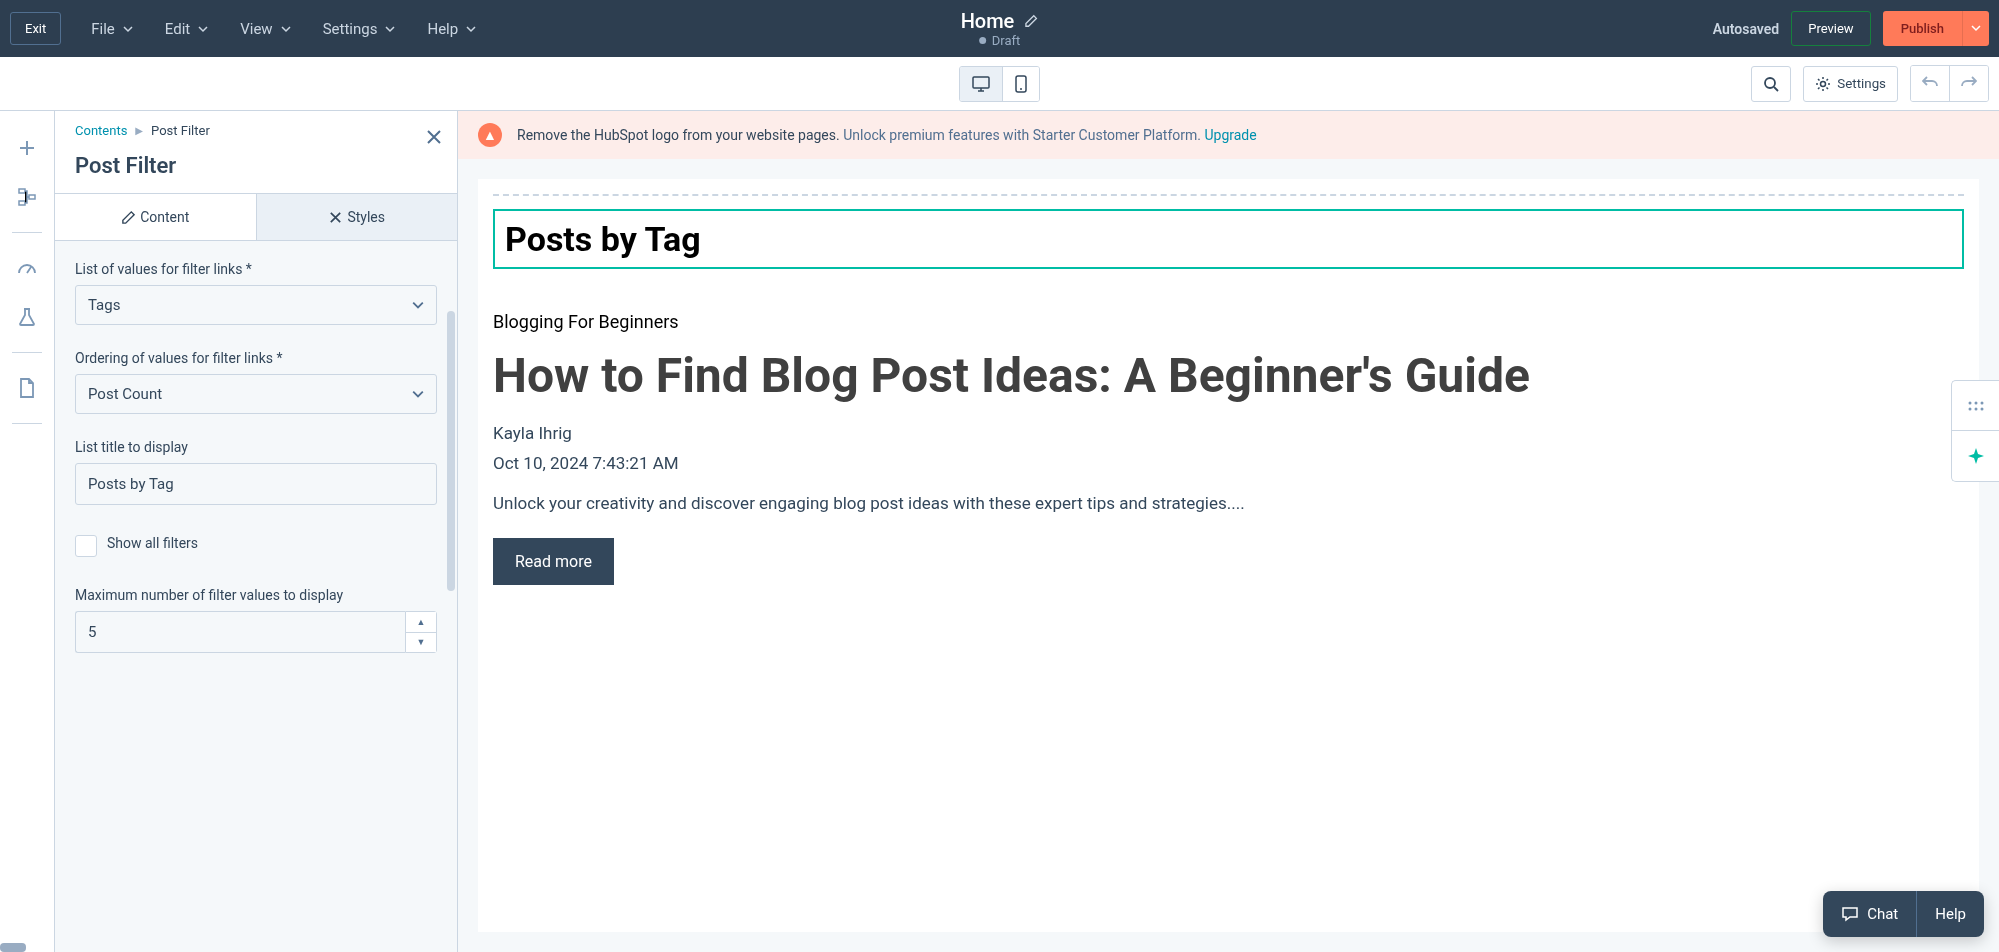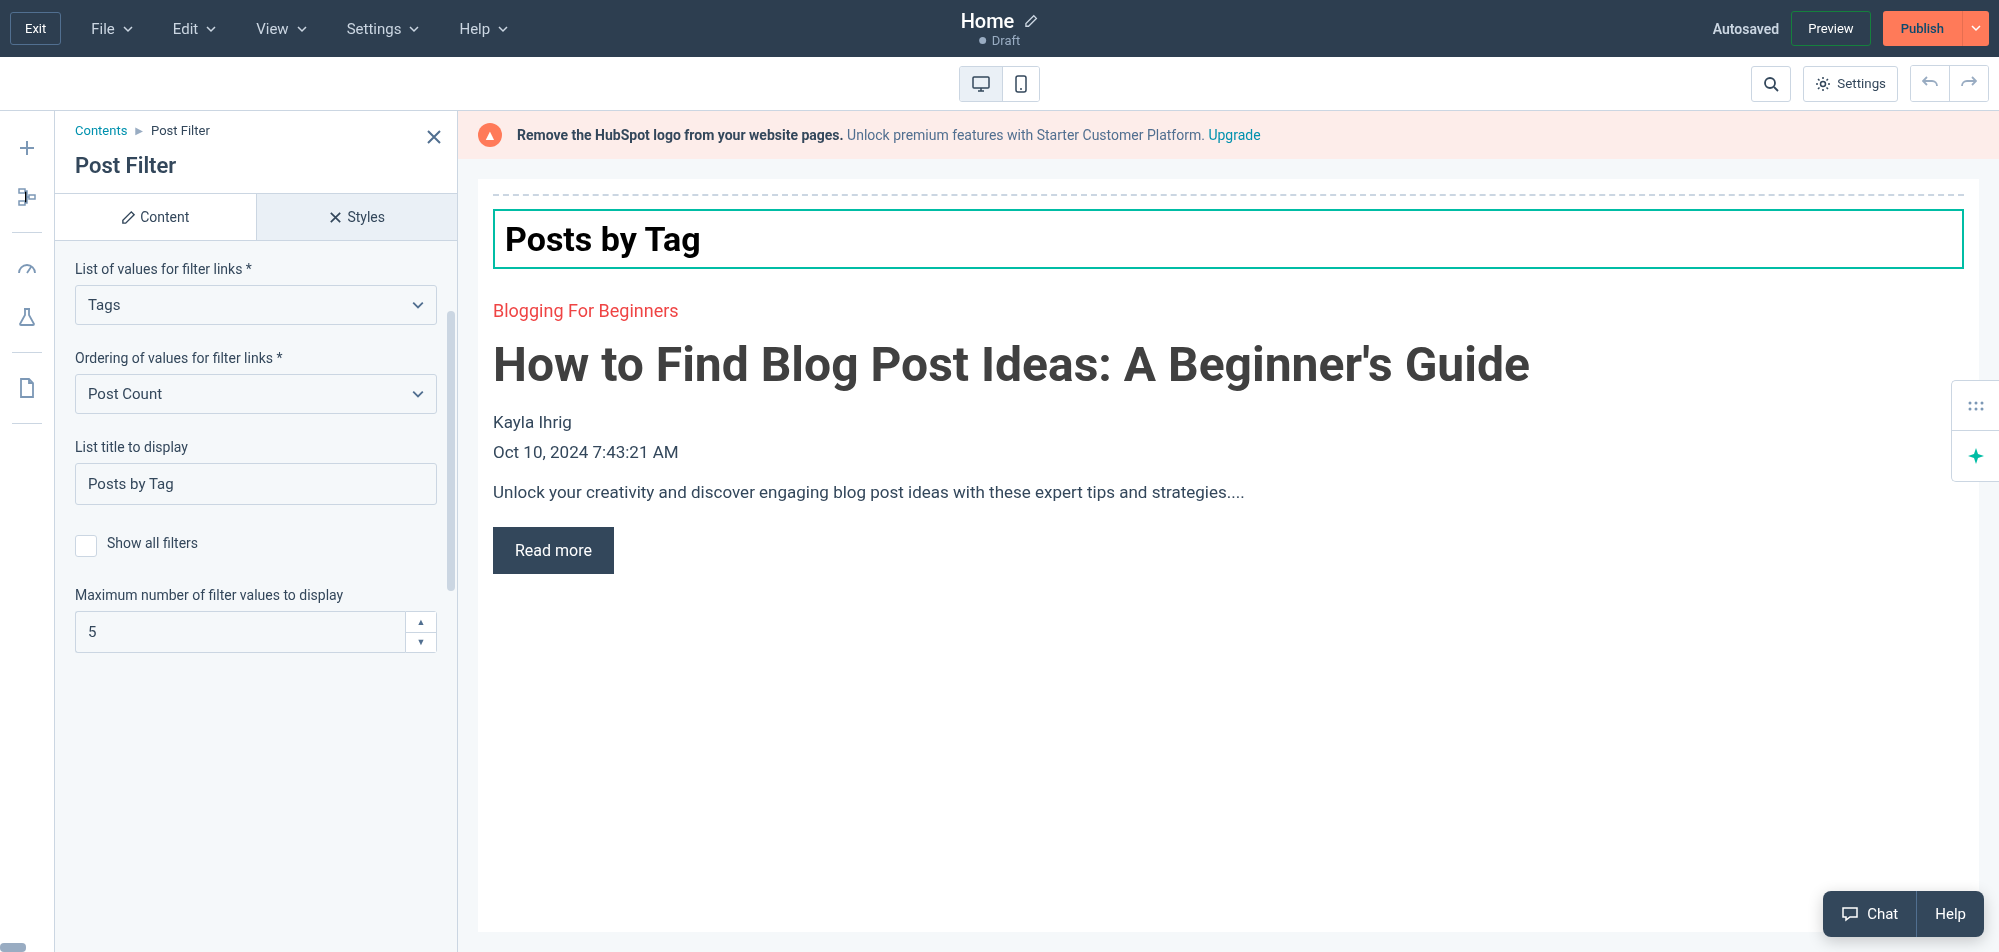--- a/index.html
+++ b/index.html
@@ -1,33 +1,33 @@
 <!DOCTYPE html>
 <html><head>
   <meta charset="utf-8">
   <style>
     * { margin: 0; padding: 0; box-sizing: border-box; font-family: -apple-system, BlinkMacSystemFont, "Segoe UI", Roboto, sans-serif; }
     body { background: #f5f8fa; overflow: hidden; }
 
     
     .top-toolbar { height: 57px; background: #2d3e50; display: flex; align-items: center; padding: 0 10px; color: #fff; }
     .exit-btn { background: transparent; border: 1px solid #516f90; color: #fff; padding: 8px 14px; border-radius: 3px; font-size: 13px; cursor: pointer; }
-    .menu-items { display: flex; margin-left: 30px; gap: 40px; align-items: center; }
+    .menu-items { display: flex; margin-left: 30px; gap: 32px; align-items: center; }
     .menu-item { display: flex; align-items: center; gap: 8px; color: #cbd6e2; font-size: 15px; cursor: pointer; }
     .menu-item svg { width: 10px; height: 10px; }
     .center-title { position: absolute; left: 50%; transform: translateX(-50%); text-align: center; }
     .page-title-row { display: flex; align-items: center; gap: 10px; justify-content: center; }
     .page-title { font-size: 20px; font-weight: 500; color: #fff; }
     .draft-row { display: flex; align-items: center; justify-content: center; gap: 6px; font-size: 13px; color: #99acc2; }
     .draft-dot { width: 7px; height: 7px; border-radius: 50%; background: #99acc2; }
     .right-actions { margin-left: auto; display: flex; align-items: center; gap: 12px; }
     .autosaved { color: #cbd6e2; font-weight: 600; font-size: 14px; }
     .preview-btn { background: transparent; border: 1px solid #15803d; color: #fff; padding: 9px 16px; border-radius: 3px; font-size: 13px; cursor: pointer; }
     .publish-group { display: flex; }
-    .publish-btn { background: #ff7a59; border: none; color: #0c4a6e; padding: 10px 18px; border-radius: 3px 0 0 3px; font-size: 13px; font-weight: 500; cursor: pointer; }
+    .publish-btn { background: #ff7a59; border: none; color: #7f1d1d; padding: 10px 18px; border-radius: 3px 0 0 3px; font-size: 13px; font-weight: 500; cursor: pointer; }
     .publish-dd { background: #ff7a59; border: none; border-left: 1px solid #e66e50; color: #fff; padding: 10px 8px; border-radius: 0 3px 3px 0; cursor: pointer; }
 
     
     .second-bar { height: 54px; background: #fff; border-bottom: 1px solid #cbd6e2; display: flex; align-items: center; justify-content: center; position: relative; }
     .device-toggle { display: flex; border: 1px solid #cbd6e2; border-radius: 3px; overflow: hidden; }
     .device-btn { padding: 8px 12px; background: #fff; border: none; cursor: pointer; color: #33475b; display: flex; align-items: center; }
     .device-btn.active { background: #eaf0f6; border-right: 1px solid #cbd6e2; }
     .second-right { position: absolute; right: 10px; display: flex; gap: 12px; align-items: center; }
     .icon-btn { border: 1px solid #cbd6e2; background: #fff; padding: 9px 11px; border-radius: 3px; cursor: pointer; color: #33475b; display: flex; align-items: center; gap: 6px; }
     .undo-group { display: flex; border: 1px solid #cbd6e2; border-radius: 3px; overflow: hidden; }
@@ -65,28 +65,28 @@
     .step-btn { flex: 1; width: 30px; background: #fff; border: none; cursor: pointer; color: #516f90; font-size: 9px; }
     .step-btn:first-child { border-bottom: 1px solid #cbd6e2; }
     .scroll-track { position: absolute; right: 0; top: 200px; bottom: 10px; width: 10px; }
     .scroll-thumb { width: 8px; height: 280px; background: #cbd6e2; border-radius: 4px; }
 
     
     .canvas-area { flex: 1; display: flex; flex-direction: column; overflow-y: auto; position: relative; }
     .banner { background: #fdedea; padding: 12px 20px; display: flex; align-items: center; gap: 15px; font-size: 14px; }
     .banner-icon { width: 24px; height: 24px; background: #ff7a59; border-radius: 50%; display: flex; align-items: center; justify-content: center; color: #fff; font-size: 14px; }
     .banner-text { color: #33475b; }
-    .banner-text strong { font-weight: 700; }
+    .banner-text strong { font-weight: 400; }
     .banner-text .light { color: #516f90; }
     .banner-link { color: #0091ae; cursor: pointer; }
     .page-canvas { margin: 20px; background: #fff; padding: 15px; flex: 1; }
     .dashed-top { border: 2px dashed #cbd6e2; border-bottom: none; border-left: none; border-right: none; height: 5px; margin-bottom: 10px; }
     .selected-title-box { border: 2px solid #00bda5; padding: 8px 10px; }
     .posts-title { font-size: 34px; font-weight: 700; color: #000; }
-    .blog-tag { color: #ef4444; font-size: 18px; margin-top: 31px; margin-bottom: 15px; }
+    .blog-tag { color: #000000; font-size: 18px; margin-top: 42px; margin-bottom: 15px; }
     .blog-headline { font-size: 48px; font-weight: 700; color: #404040; line-height: 1.2; margin-bottom: 18px; }
     .author { color: #33475b; font-size: 17px; margin-bottom: 10px; }
     .post-date { color: #33475b; font-size: 17px; margin-bottom: 20px; }
     .excerpt { color: #33475b; font-size: 17px; margin-bottom: 25px; }
     .read-more { background: #33475b; color: #fff; border: none; padding: 14px 22px; font-size: 16px; cursor: pointer; }
 
     
     .float-rail { position: fixed; right: 0; top: 380px; background: #fff; border: 1px solid #cbd6e2; border-right: none; border-radius: 5px 0 0 5px; width: 48px; }
     .float-item { height: 50px; display: flex; align-items: center; justify-content: center; color: #7c98b6; cursor: pointer; }
     .float-item:first-child { border-bottom: 1px solid #cbd6e2; }

